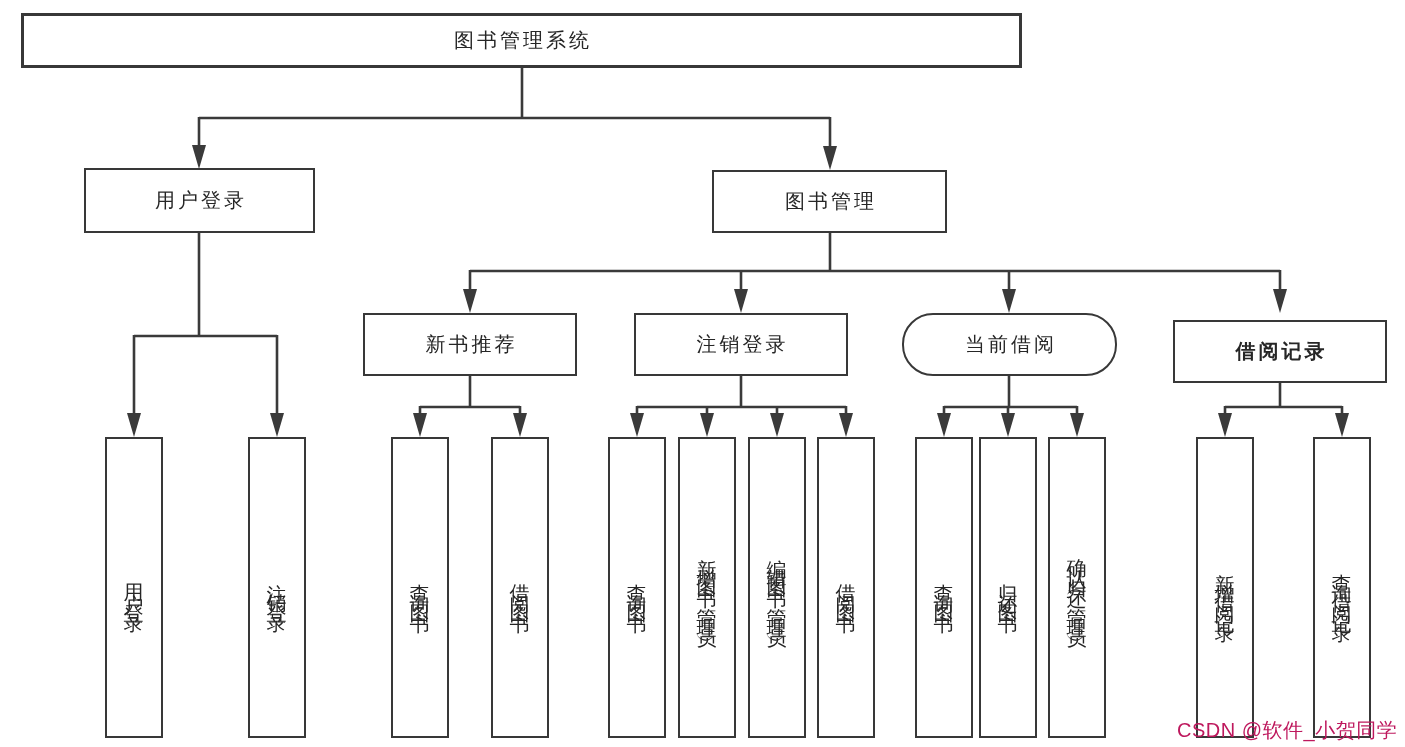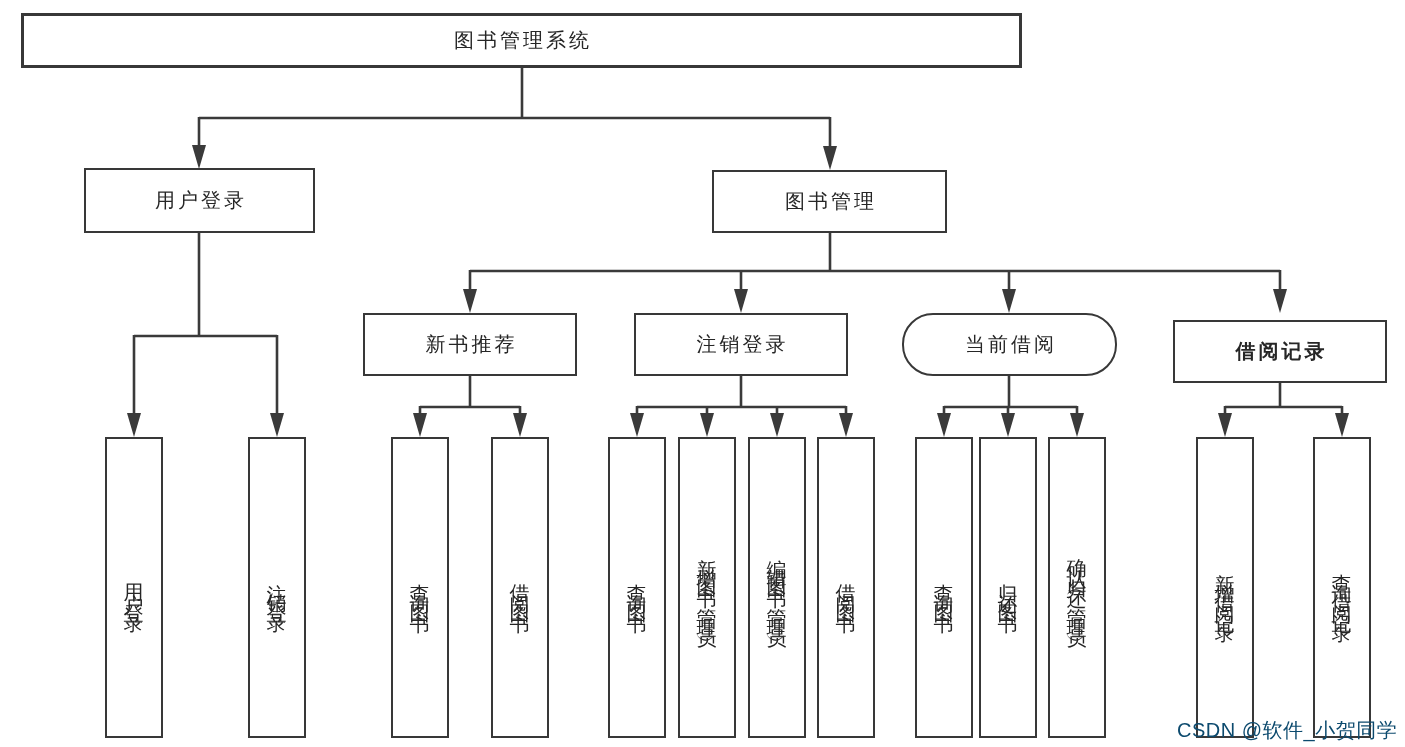--- a/index.html
+++ b/index.html
@@ -51,21 +51,21 @@
     font-size: 20px;
     letter-spacing: 10px;
     line-height: 1;
     white-space: nowrap;
   }
   .watermark {
     position: absolute;
     left: 1177px;
     top: 717px;
     font-size: 20px;
-    color: #0c4a6e;
+    color: #be185d;
     letter-spacing: 0.5px;
     white-space: nowrap;
     z-index: 5;
   }
 </style>
 </head>
 <body>
 
 <div id="canvas">
 

